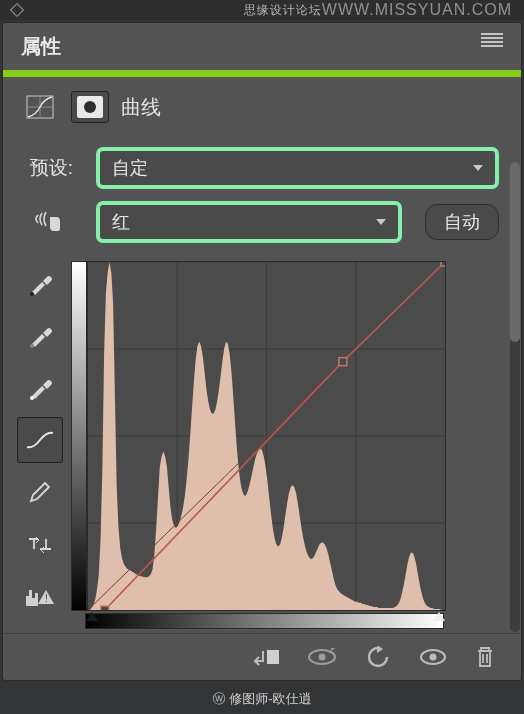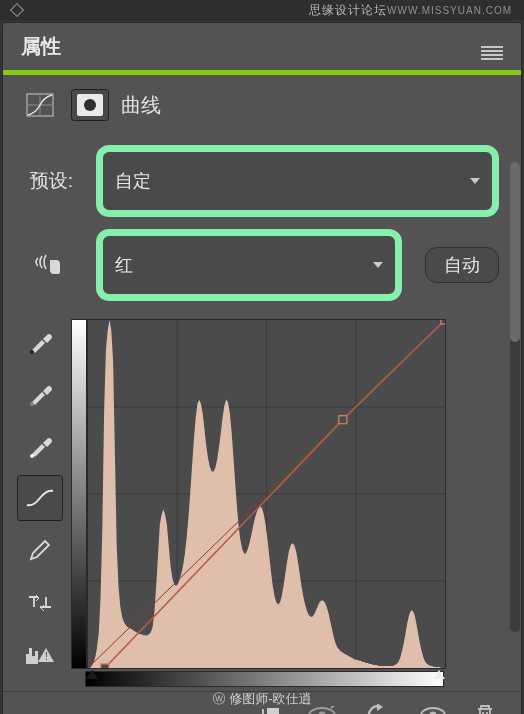--- a/index.html
+++ b/index.html
@@ -1,36 +1,36 @@
 <!DOCTYPE html>
 <html><head>
 <meta charset="utf-8">
 <style>
   html,body{margin:0;padding:0;background:#323436;width:524px;height:714px;font-family:"Microsoft YaHei","PingFang SC",sans-serif;color:#d9d9d9;overflow:hidden}
   .panel{background:#535353;margin:2px;border:1px solid #2a2a2a;border-radius:3px}
   .titlebar{display:flex;align-items:center;justify-content:space-between;height:20px;background:#2e2e2e;padding:0 12px}
   .close-dot{width:8px;height:8px;border:1px solid #999;transform:rotate(45deg);position:relative}
   .watermark-top{color:#b8b8b8;font-size:12px;letter-spacing:1px;display:flex;align-items:center;}
-  .header{display:flex;align-items:flex-end;justify-content:space-between;padding:10px 18px;border-bottom:5px solid #84cc16}
+  .header{display:flex;align-items:flex-start;justify-content:space-between;padding:10px 18px;border-bottom:7px solid #84cc16}
   .header h1{margin:0;font-size:20px;font-weight:600;color:#e8e8e8}
   .menu-icon{width:22px;height:14px;display:flex;flex-direction:column;justify-content:space-between}
   .menu-icon span{height:2px;background:#c7c7c7}
   .sub-row{display:flex;align-items:center;gap:12px;padding:14px 18px}
   .icon-box{width:36px;height:30px;display:flex;align-items:center;justify-content:center;border:1px solid transparent;border-radius:3px}
   .icon-box.sel{border-color:#222;background:#4a4a4a}
   .curves-thumb svg{display:block}
   .mask-thumb{width:26px;height:22px;background:#e9e9e9;border-radius:2px;display:flex;align-items:center;justify-content:center}
   .mask-thumb .dot{width:12px;height:12px;border-radius:50%;background:#2f2f2f}
   .sub-label{font-size:20px;color:#e2e2e2}
   .scroll{position:absolute;right:4px;top:162px;width:10px;height:470px;background:#3c3c3c;border-radius:5px}
   .scroll-thumb{position:absolute;top:0;width:100%;height:180px;background:#6a6a6a;border-radius:5px}
   .controls{padding:10px 22px 6px 18px}
   .row{display:flex;align-items:center;gap:23px;margin-bottom:12px}
   .lbl{font-size:19px;color:#e2e2e2;width:52px;text-align:right}
-  .select{flex:1;height:34px;background:#4a4a4a;border:7px solid #86efac;border-radius:13px;display:flex;align-items:center;justify-content:space-between;padding:12px 12px;font-size:18px;color:#e8e8e8}
+  .select{flex:1;height:34px;background:#4a4a4a;border:4px solid #86efac;border-radius:7px;display:flex;align-items:center;justify-content:space-between;padding:0 12px;font-size:18px;color:#e8e8e8}
   .select .chev{width:0;height:0;border-left:5px solid transparent;border-right:5px solid transparent;border-top:6px solid #c9c9c9}
   .btn{height:34px;padding:0 18px;background:#4a4a4a;border:1px solid #303030;border-radius:12px;font-size:18px;color:#e8e8e8;display:flex;align-items:center}
   .hand-icon svg{display:block}
   .workarea{display:flex;gap:6px;padding:0 22px 0 14px}
   .toolcol{width:48px;display:flex;flex-direction:column;gap:6px}
   .tool{width:44px;height:44px;display:flex;align-items:center;justify-content:center;border:1px solid transparent;border-radius:3px;color:#d8d8d8}
   .tool.sel{border-color:#222;background:#4a4a4a}
   .tool svg{display:block}
   .graph-wrap{position:relative}
   .vgrad{width:14px;height:348px;background:linear-gradient(#fff,#000);border:1px solid #2a2a2a}
@@ -47,21 +47,21 @@
   .credit{position:absolute;bottom:6px;left:0;right:0;text-align:center;font-size:13px;color:#cfcfcf}
   .graph svg{position:absolute;inset:0}
 </style>
 </head>
 <body>
 
 <div class="titlebar">
   <div class="close-dot"></div>
   <div class="watermark-top">
     <span>思缘设计论坛</span>
-    <span style="font-size:10px;opacity:.7">WWW.MISSYUAN.COM</span>
+    <span style="font-size:16px;opacity:.7">WWW.MISSYUAN.COM</span>
   </div>
 </div>
 
 <div class="panel">
   <div class="header">
     <h1>属性</h1>
     <div class="menu-icon">
         <span></span>
         <span></span>
         <span></span>

